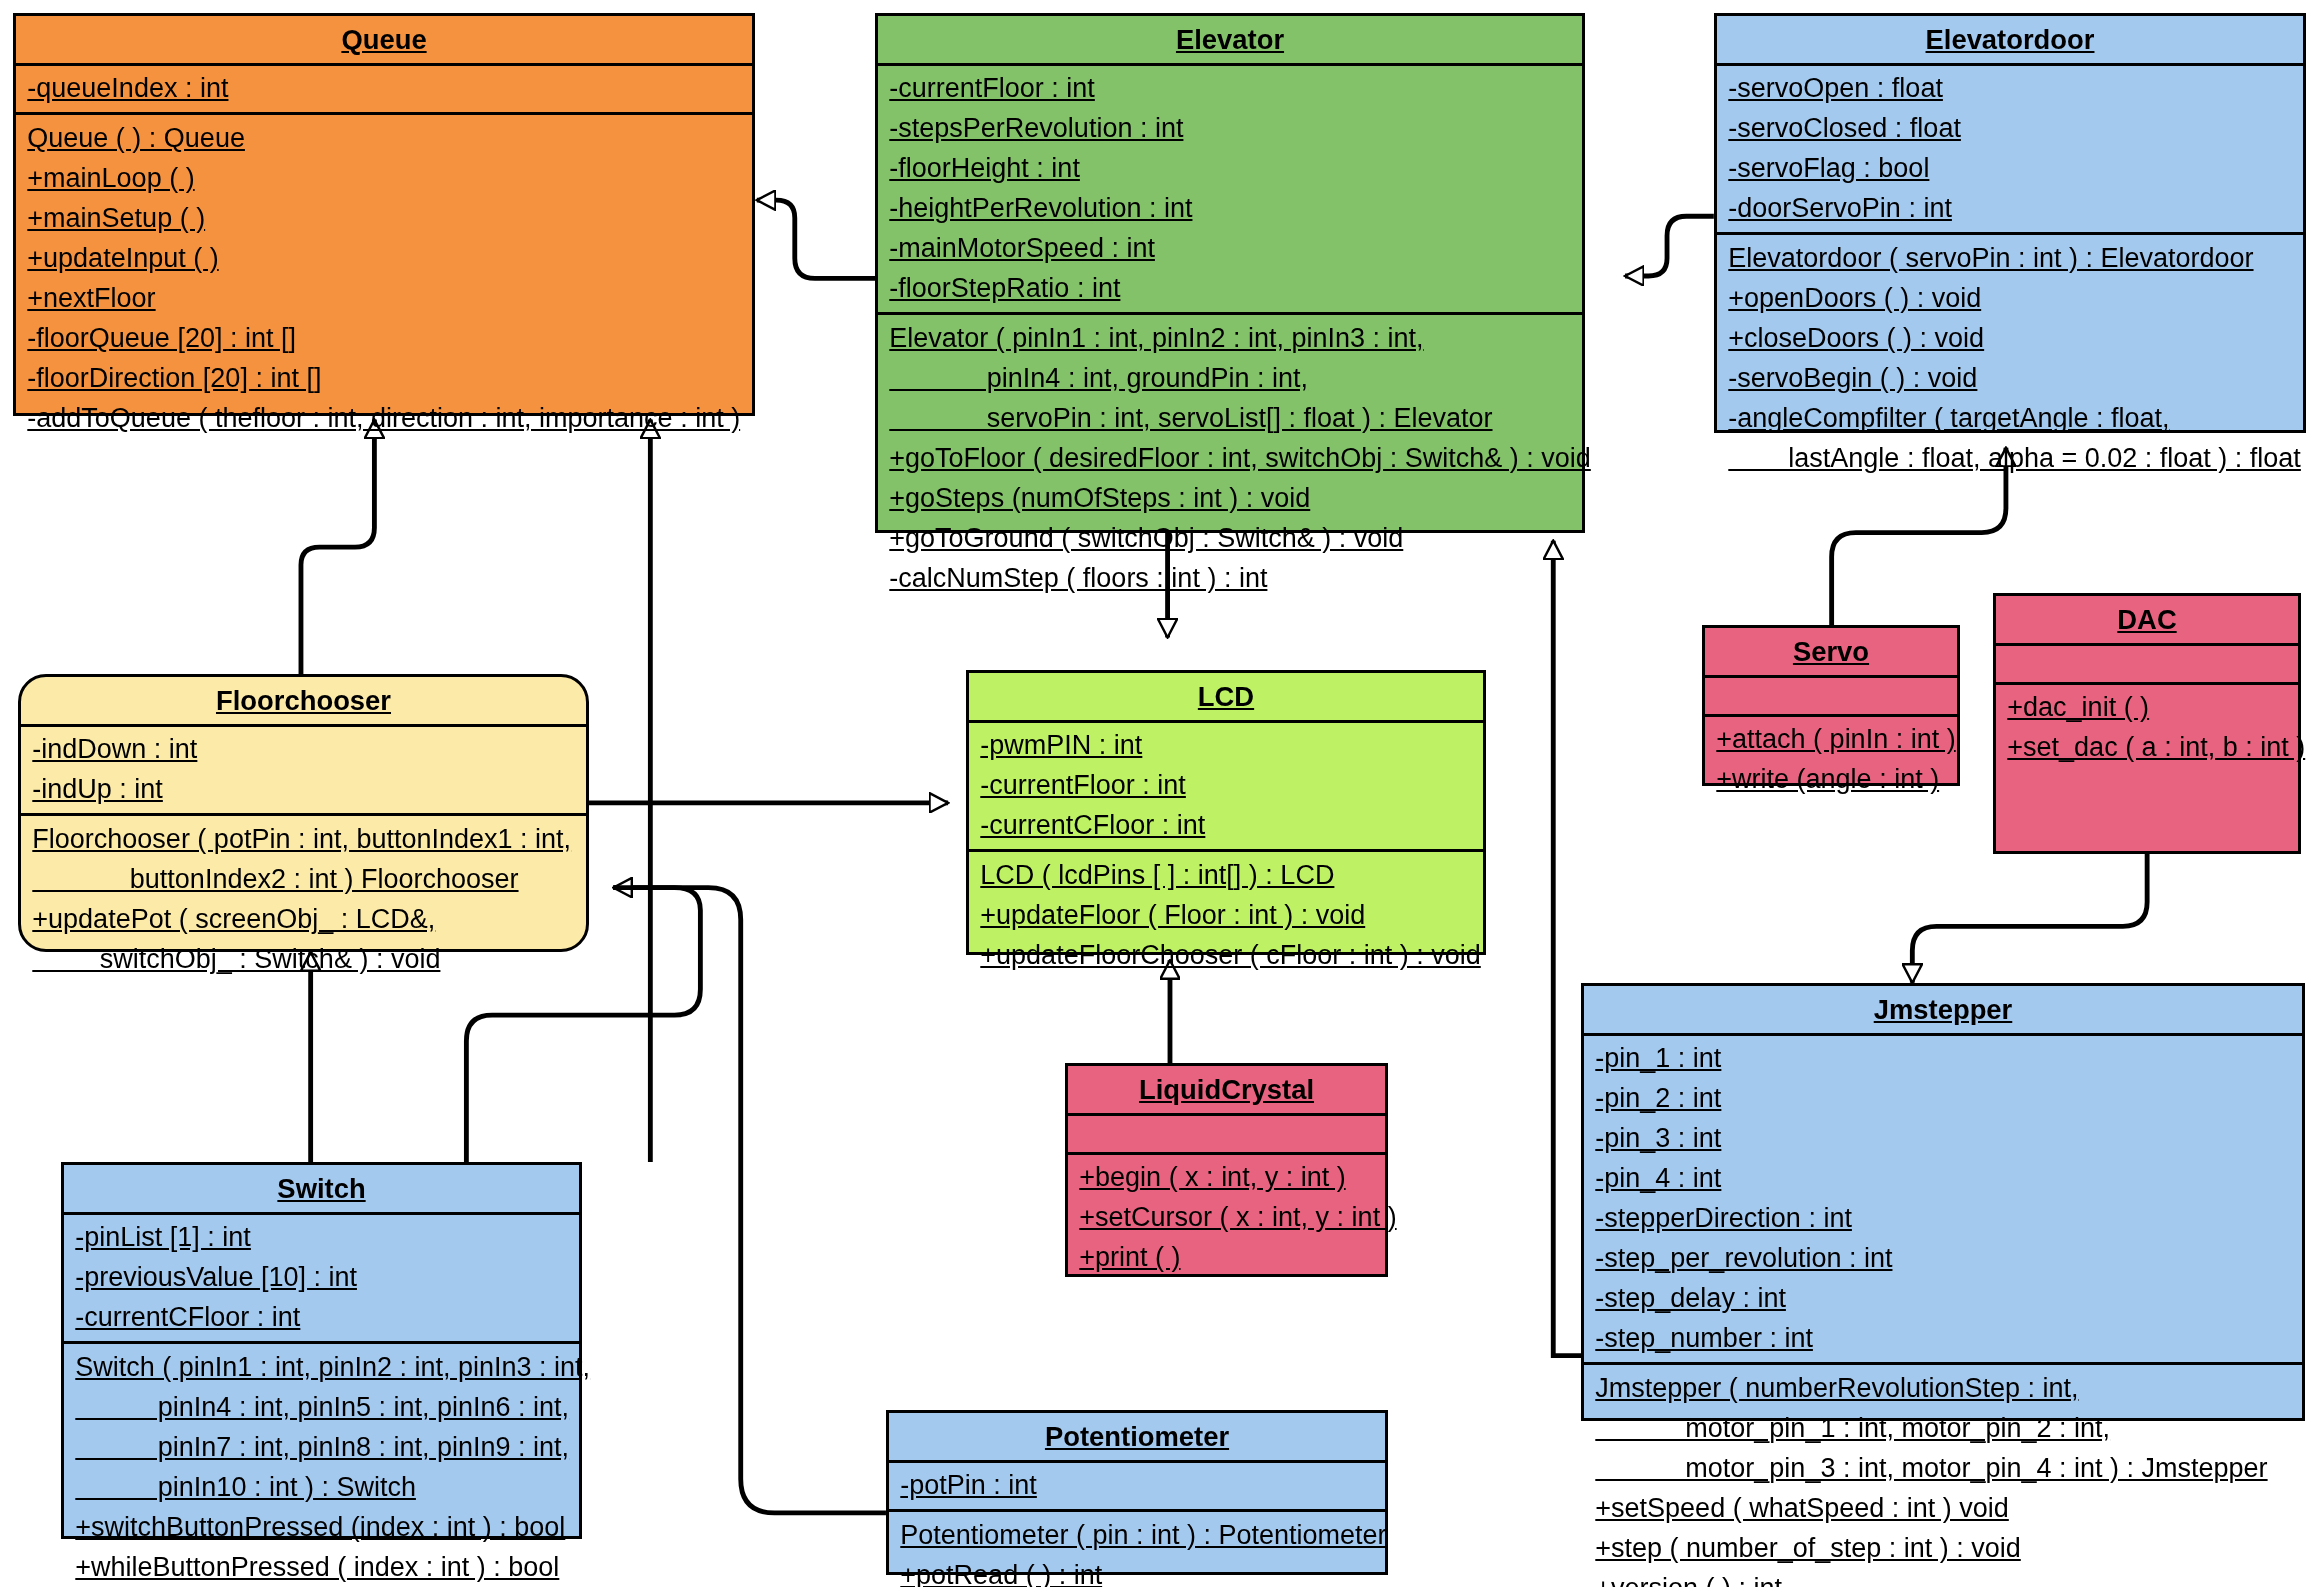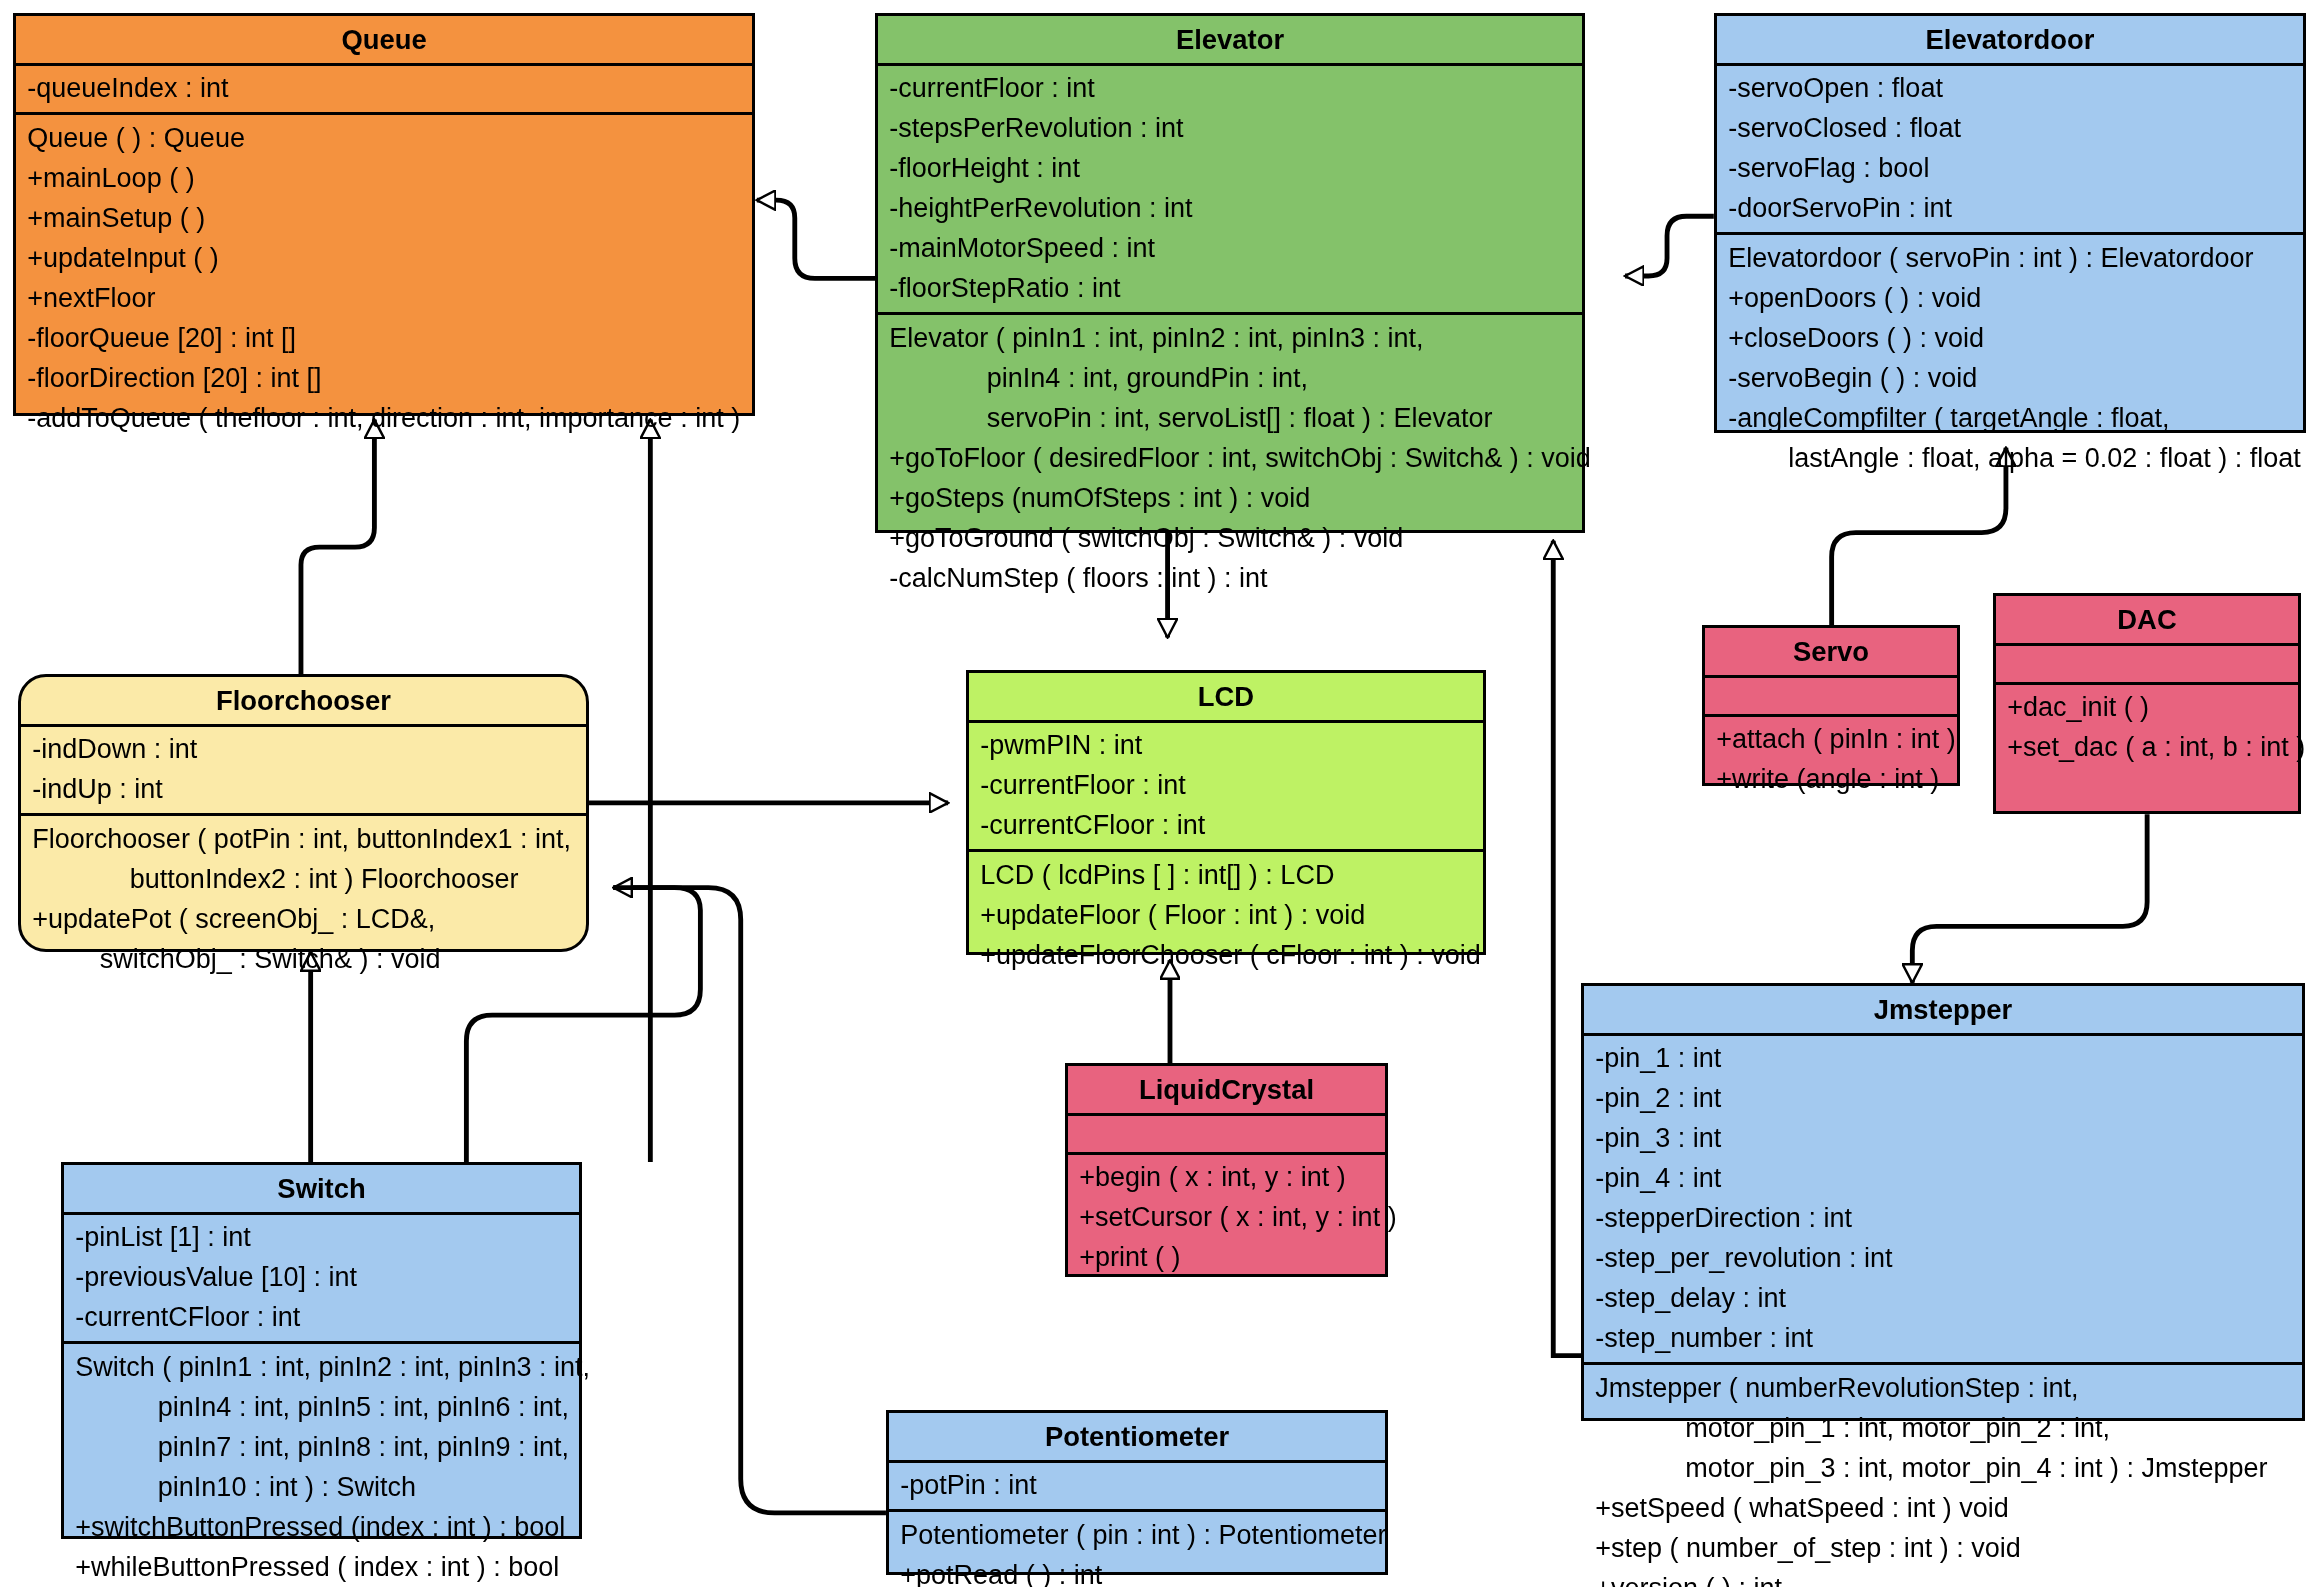--- a/index.html
+++ b/index.html
@@ -10,21 +10,21 @@
     font-family:"Liberation Sans", sans-serif;
     overflow:hidden;
   }
   svg#wires{position:absolute;left:0;top:0;width:2319px;height:1588px;}
   .cls{
     position:absolute;
     border:3.2px solid #000;
     box-sizing:border-box;
     z-index:5;
   }
-  .cls .sec{border-bottom:3.2px solid #000;box-sizing:border-box;}
+  .cls .sec{border-bottom:3.2px solid #000;box-sizing:border-box;text-decoration:underline;}
   .cls .sec:last-child{border-bottom:none;}
   .title{
     text-align:center;font-weight:bold;
     font-size:27.4px;line-height:1.0;
     padding:9.7px 4.8px 9.7px 4.8px;
   }
   .row{
     font-size:27px;
     line-height:1.0;
     padding:6.5px 9.7px 6.5px 11.3px;
@@ -167,21 +167,21 @@
 
   <div class="cls pink" style="left:1702px;top:625px;width:258px;height:161px;">
     <div class="sec title">Servo</div>
     <div class="sec empty"></div>
     <div class="sec ops">
       <div class="row">+attach ( pinIn : int )</div>
       <div class="row">+write (angle : int )</div>
     </div>
   </div>
 
-  <div class="cls pink" style="left:1993px;top:593px;width:308px;height:221px;">
+  <div class="cls pink" style="left:1993px;top:593px;width:308px;height:261px;">
     <div class="sec title">DAC</div>
     <div class="sec empty"></div>
     <div class="sec ops">
       <div class="row">+dac_init ( )</div>
       <div class="row">+set_dac ( a : int, b : int )</div>
     </div>
   </div>
 
   <div class="cls blue" style="left:1581px;top:983px;width:724px;height:438px;">
     <div class="sec title">Jmstepper</div>

